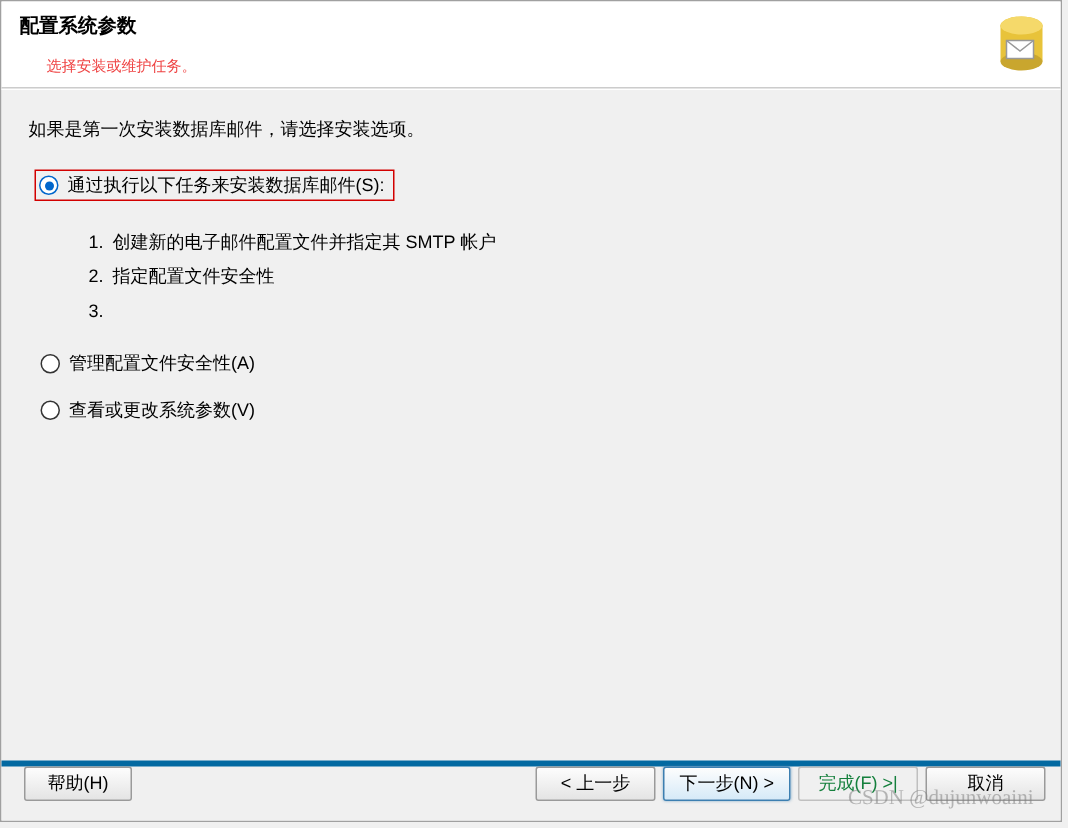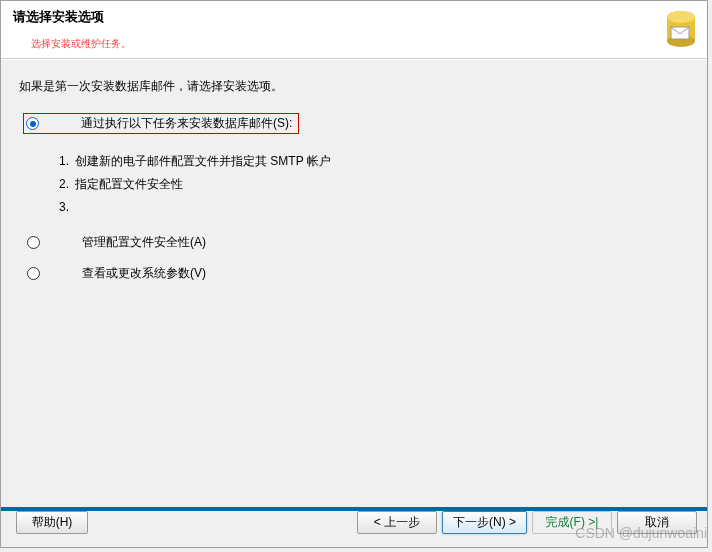--- a/index.html
+++ b/index.html
@@ -66,21 +66,20 @@
       margin-bottom: 18px;
     }
     .option-group {
       margin-left: 4px;
     }
     .radio-row {
       display: flex;
       align-items: center;
       margin-bottom: 10px;
       padding: 2px 4px;
-      gap: 36px;
     }
     .radio-row.highlight {
       border: 1px solid #d20000;
       display: inline-flex;
       padding: 1px 6px 1px 2px;
     }
     .radio {
       width: 13px;
       height: 13px;
       border-radius: 50%;
@@ -152,36 +151,36 @@
       color: #15803d;
       background: #f0f0f0;
       border: 1px solid #c0c0c0;
       cursor: default;
     }
     .btn-help {
       min-width: 72px;
     }
     .watermark {
       position: absolute;
-      right: 0;
+      right: 18px;
       bottom: 6px;
       color: rgba(130,130,130,0.55);
       font-size: 14px;
-      font-family: Liberation Sans, sans-serif;
+      font-family: Liberation Serif, serif;
       pointer-events: none;
     }
   </style>
 </head>
 <body>
 
 <div class="wizard">
 
   <div class="header">
     <div class="header-text">
-      <div class="header-title">请选择安装选项</div>
+      <div class="header-title">配置系统参数</div>
       <div class="header-subtitle">选择安装或维护任务。</div>
     </div>
     <div class="header-icon">
       <svg viewBox="0 0 48 48" width="48" height="48">
         <ellipse cx="30" cy="12" rx="14" ry="6" fill="#e8c33a"></ellipse>
         <rect x="16" y="12" width="28" height="24" fill="#e8c33a"></rect>
         <ellipse cx="30" cy="36" rx="14" ry="6" fill="#c9a62e"></ellipse>
         <ellipse cx="30" cy="12" rx="14" ry="6" fill="#f5d96a"></ellipse>
         <rect x="20" y="22" width="18" height="12" fill="#fff" stroke="#999"></rect>
         <path d="M20 22 L29 29 L38 22" fill="none" stroke="#999"></path>

